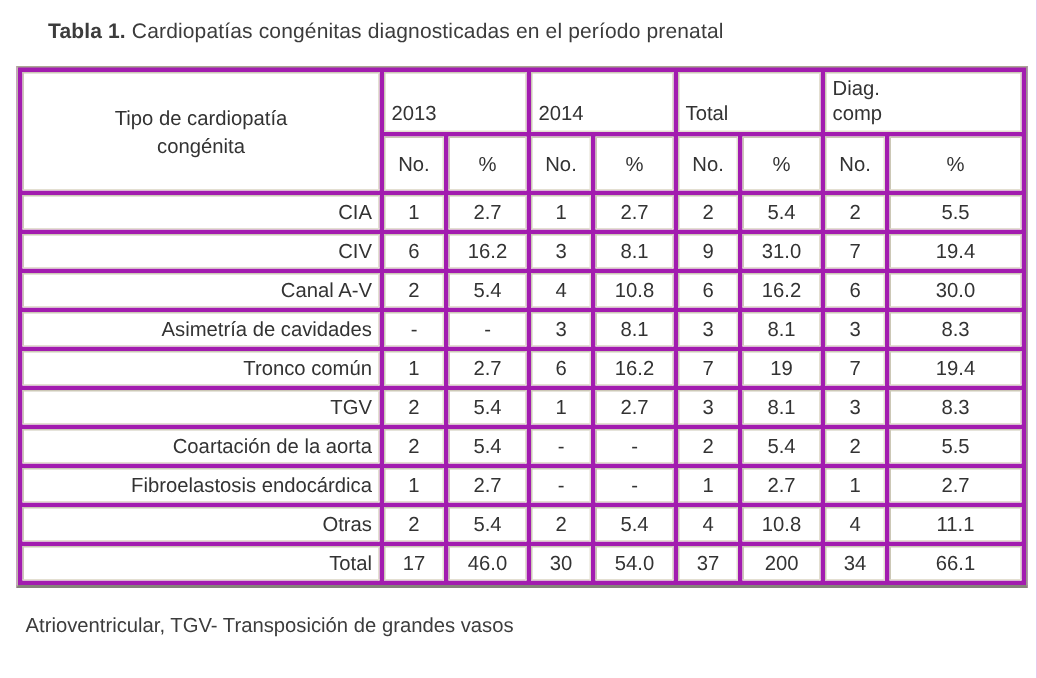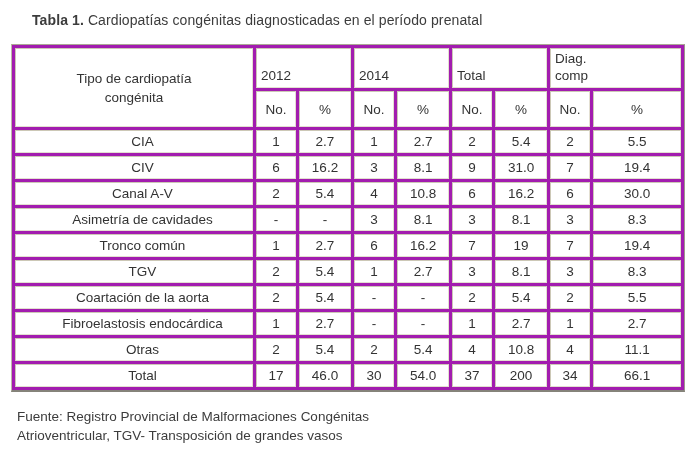--- a/index.html
+++ b/index.html
@@ -61,21 +61,21 @@
     text-align: center;
     white-space: pre-line;
     line-height: 19px;
   }
   th.sub {
     text-align: center;
     height: 36px;
     vertical-align: middle;
   }
   td { height: 23px; vertical-align: middle; }
-  td.row-label { text-align: center; padding-left: 21px; }
+  td.row-label { text-align: right; padding-left: 21px; }
   td.num { text-align: center; }
 
   .footnotes {
     margin: 15px 0 0 6px;
     font-size: 13.5px;
     line-height: 19px;
     color: #3c3c3c;
   }
 </style>
 </head>
@@ -96,21 +96,21 @@
         <col style="width:52px">
       <col style="width:40px">
         <col style="width:52px">
       <col style="width:40px">
         <col style="width:88px">
     </colgroup>
     <thead>
       <tr>
         <th class="type-col" rowspan="2">Tipo de cardiopatía
 congénita</th>
-        <th class="group" colspan="2">2012</th>
+        <th class="group" colspan="2">2013</th>
         <th class="group" colspan="2">2014</th>
         <th class="group" colspan="2">Total</th>
         <th class="group" colspan="2">Diag.
 comp</th>
       </tr>
       <tr>
         <th class="sub">No.</th>
         <th class="sub">%</th>
         <th class="sub">No.</th>
         <th class="sub">%</th>
@@ -228,17 +228,16 @@
           <td class="num">54.0</td>
           <td class="num">37</td>
           <td class="num">200</td>
           <td class="num">34</td>
           <td class="num">66.1</td>
         </tr>
       </tbody>
   </table>
 
   <div class="footnotes">
-    <div>Fuente: Registro Provincial de Malformaciones Congénitas</div>
     <div>Atrioventricular, TGV- Transposición de grandes vasos</div>
   </div>
 
 </div>
 
 </body></html>

